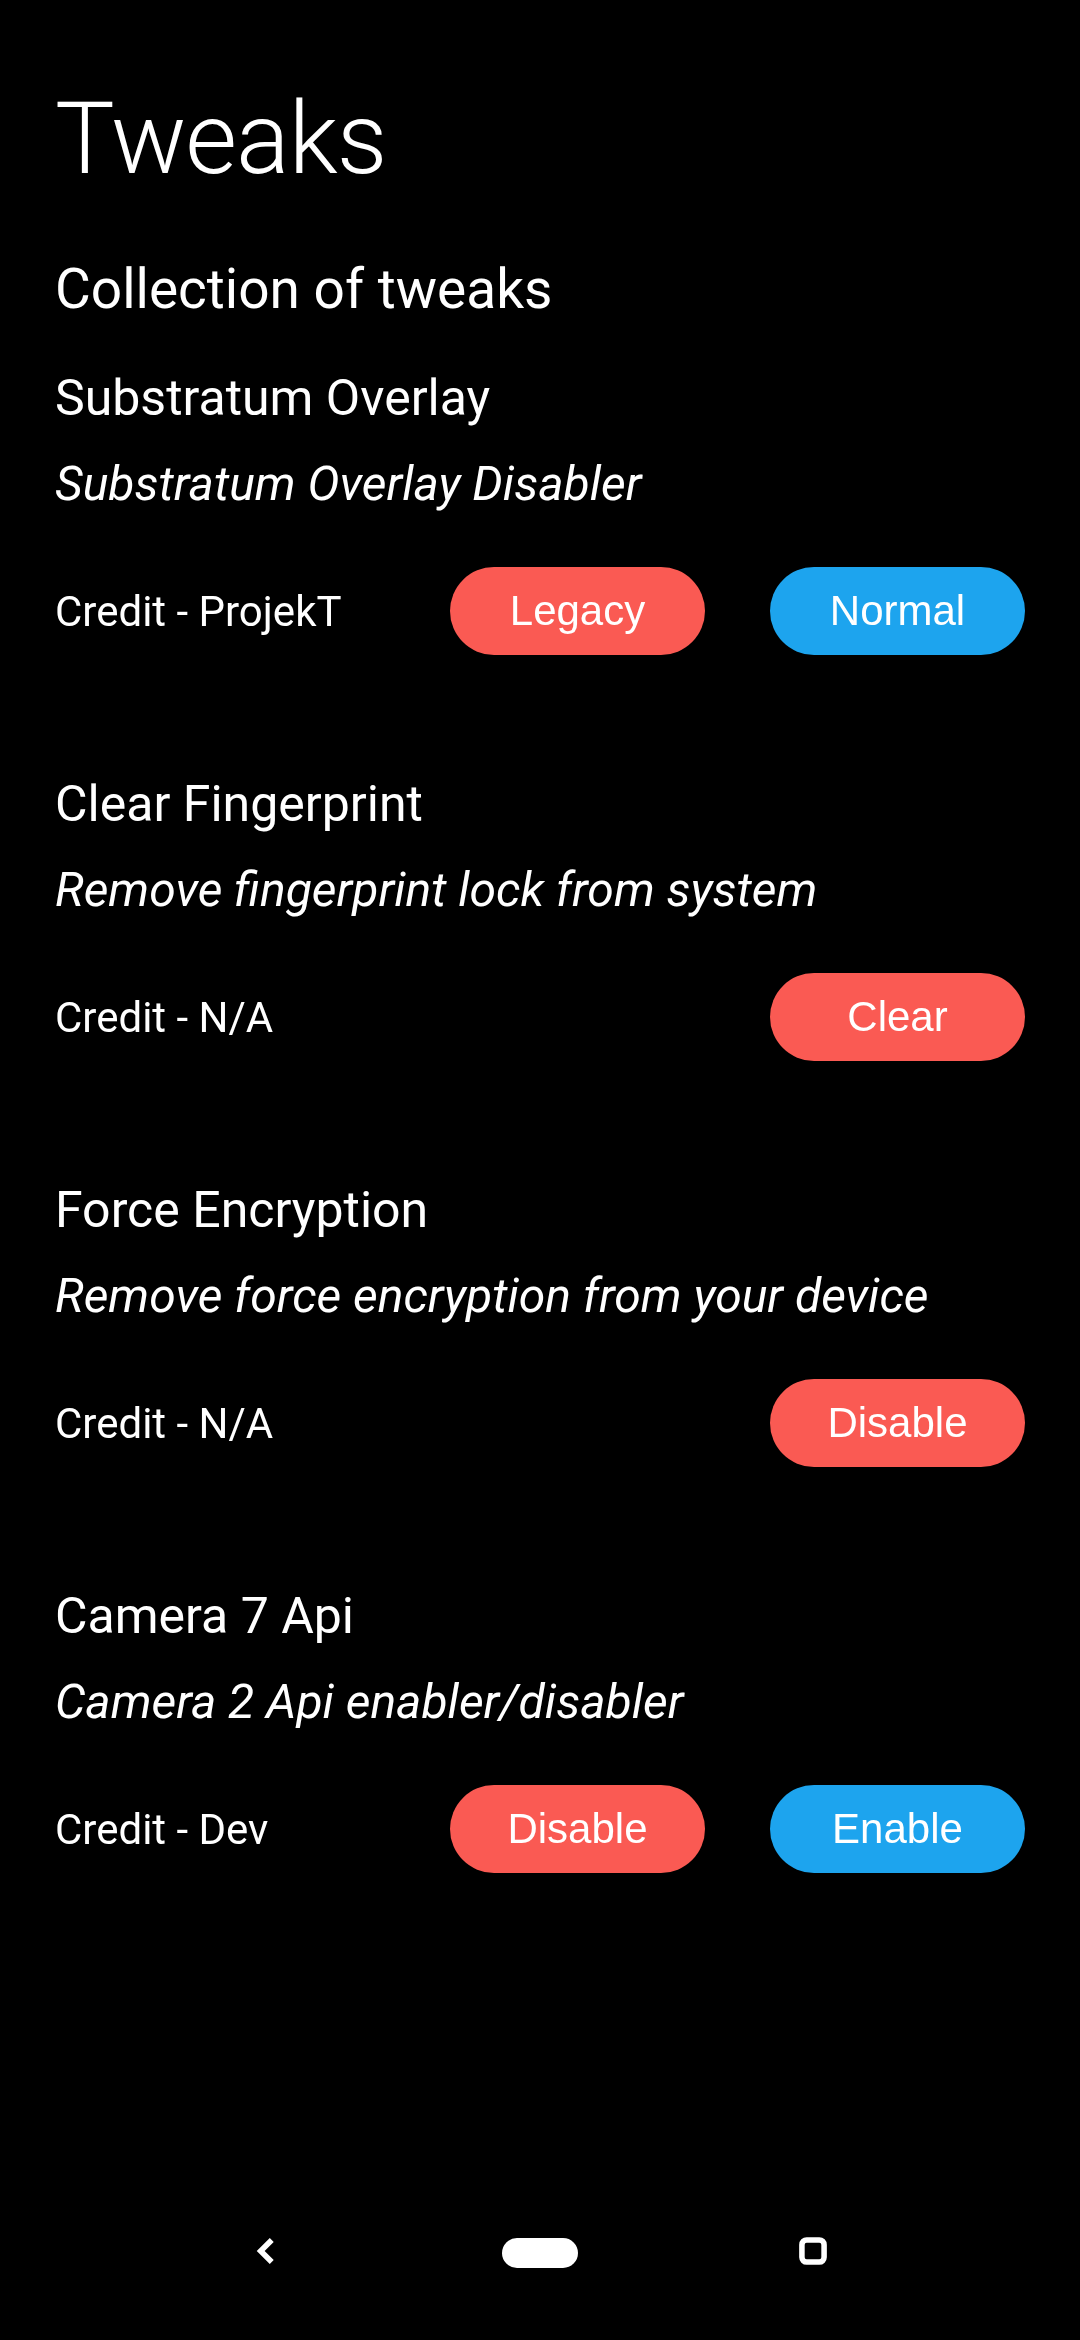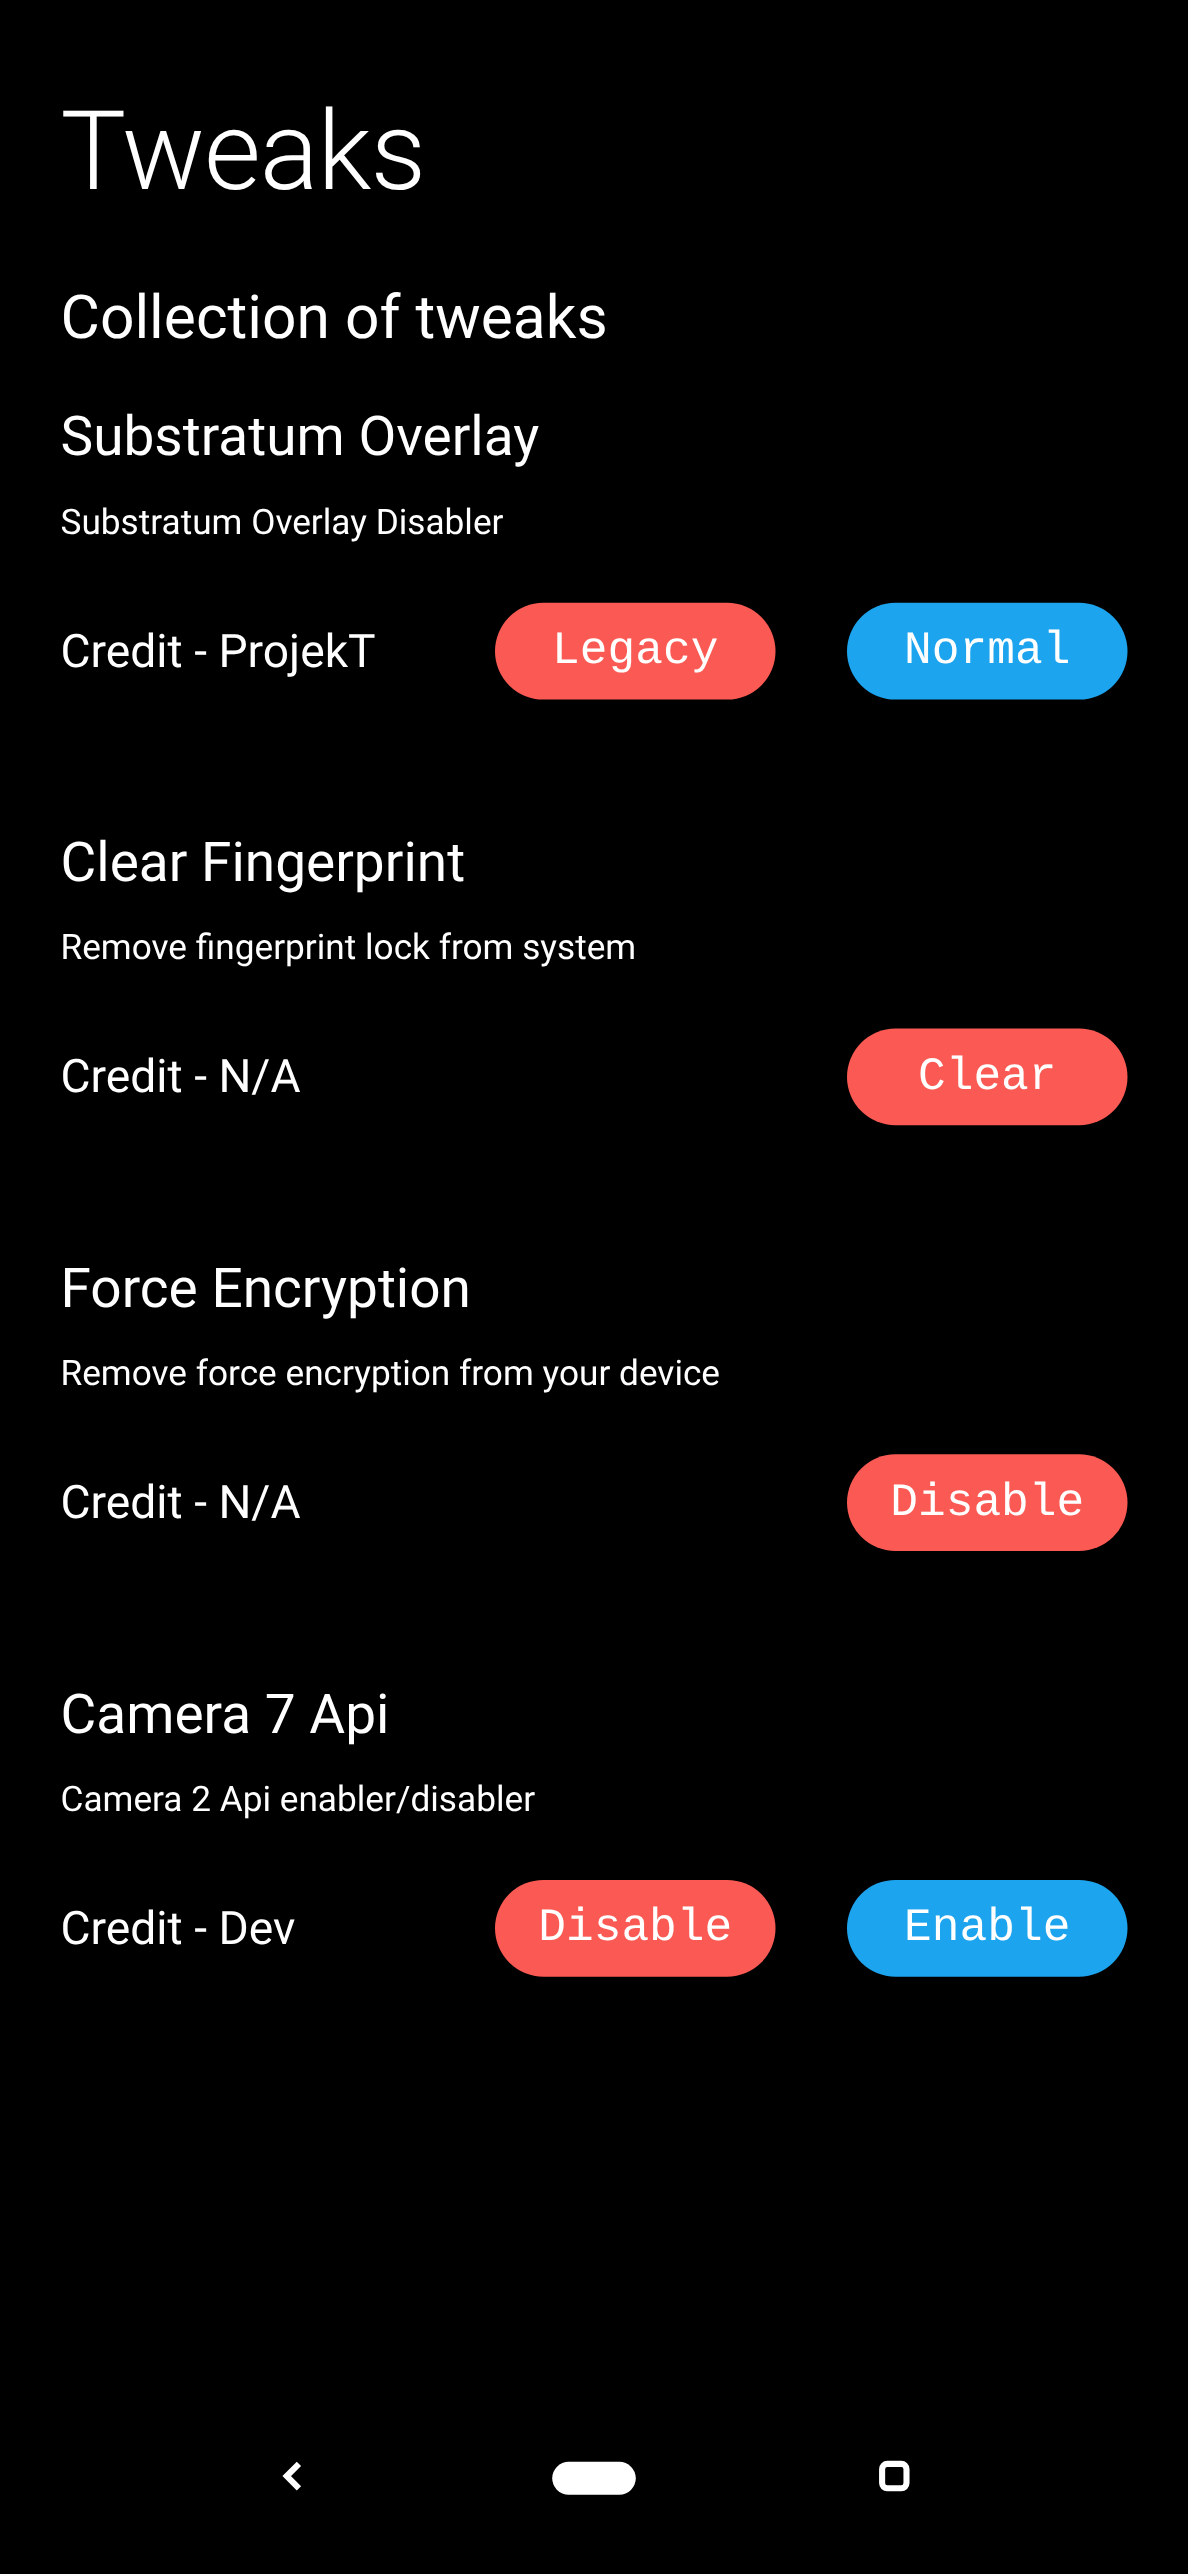--- a/index.html
+++ b/index.html
@@ -33,23 +33,24 @@
   }
   .tweak-section {
     margin-bottom: 120px;
   }
   .tweak-title {
     font-size: 50px;
     font-weight: 400;
     margin-bottom: 28px;
   }
   .tweak-desc {
-    font-size: 32px;
+    font-size: 48px;
     font-weight: 400;
     margin-bottom: 55px;
+    font-style: italic;
   }
   .tweak-row {
     display: flex;
     align-items: center;
     justify-content: flex-end;
     gap: 30px;
   }
   .credit {
     font-size: 42px;
     font-weight: 400;
@@ -65,21 +66,20 @@
     border: none;
     border-radius: 44px;
     font-size: 42px;
     font-weight: 400;
     color: #ffffff;
     display: flex;
     align-items: center;
     justify-content: center;
     cursor: pointer;
     padding: 0 30px;
-    font-family: Liberation Mono, monospace;
   }
   .btn-red {
     background: #fa5a53;
   }
   .btn-blue {
     background: #1da4ee;
   }
   .nav-bar {
     position: absolute;
     bottom: 0;

